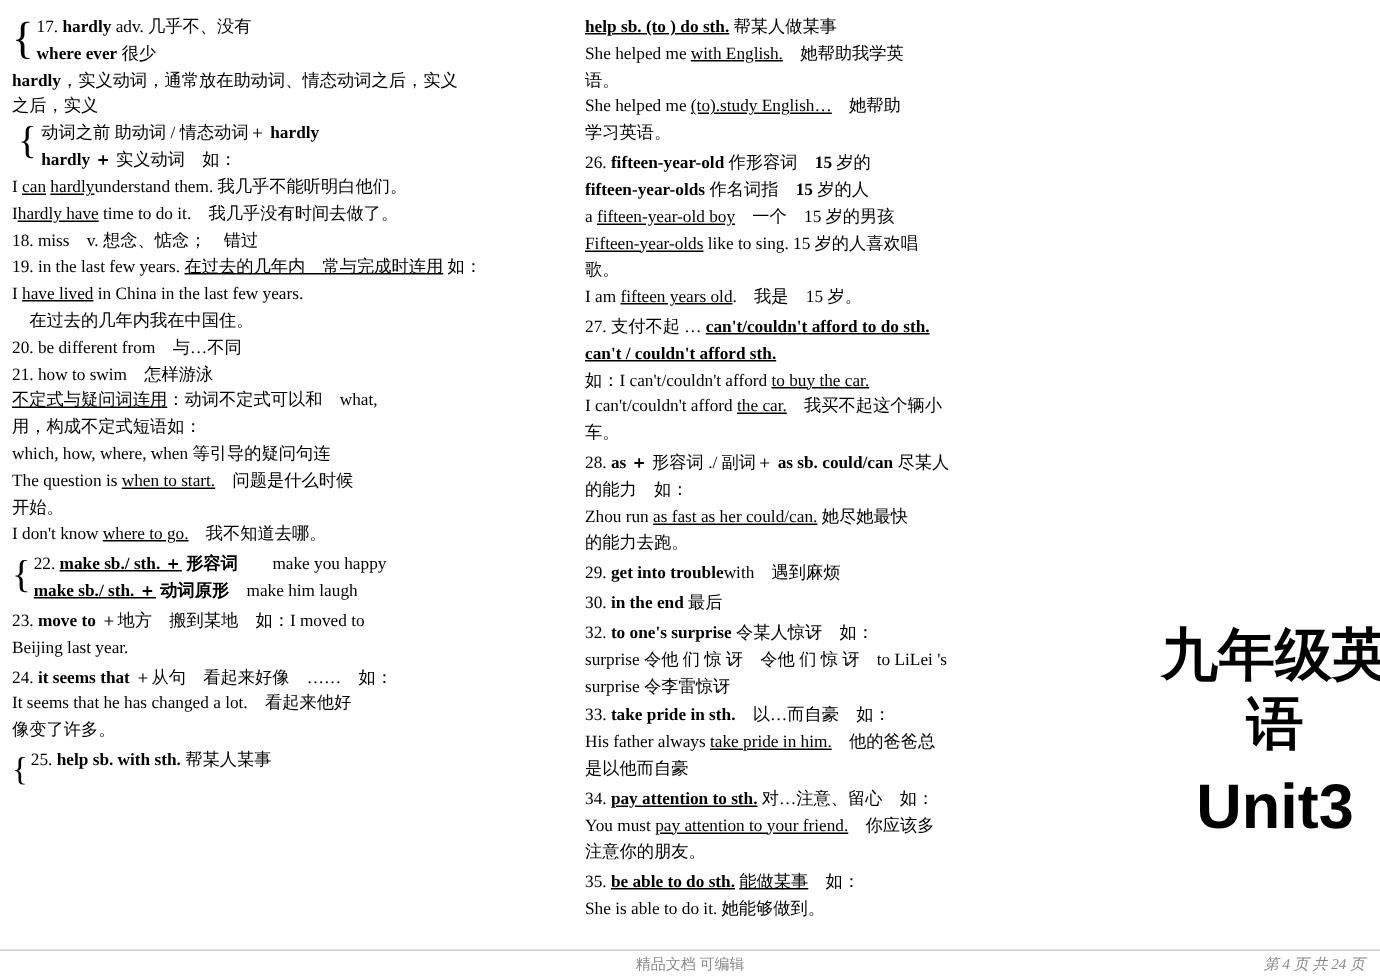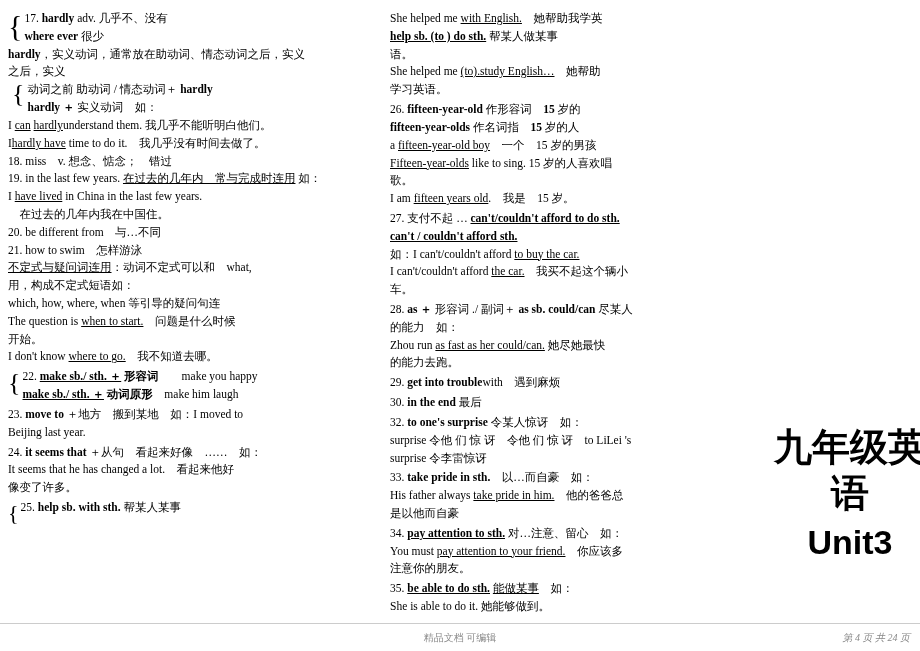--- a/index.html
+++ b/index.html
@@ -59,32 +59,32 @@
     }
     .title-zh {
       font-size: 38px;
       font-weight: bold;
       text-align: center;
       font-family: "KaiTi", "楷体", "SimHei", "黑体", serif;
       margin-bottom: 6px;
       line-height: 1.2;
     }
     .title-en {
-      font-size: 34px;
+      font-size: 42px;
       font-weight: bold;
       text-align: center;
       font-family: Arial, sans-serif;
       line-height: 1.2;
     }
     .footer-bar {
       position: absolute;
       bottom: 0;
       left: 0;
       width: 920px;
-      height: 28px;
+      height: 18px;
       display: flex;
       align-items: center;
       justify-content: center;
       font-size: 10px;
       color: #888;
       border-top: 1px solid #ccc;
       background: #fff;
     }
     .footer-left {
       position: absolute;
@@ -177,22 +177,22 @@
       </div>
     </div>
 
   </div>
 
   <div class="divider"></div>
 
   <div class="right-column">
 
     <div class="entry">
+      <p><b><u>help sb. (to ) do sth.</u></b> 帮某人做某事</p>
       <p>She helped me <u>with English.</u>　她帮助我学英</p>
-      <p><b><u>help sb. (to ) do sth.</u></b> 帮某人做某事</p>
       <p>语。</p>
       <p>She helped me <u>(to).study English…</u>　她帮助</p>
       <p>学习英语。</p>
     </div>
 
     <div class="entry">
       <p>26. <b>fifteen-year-old</b> 作形容词　<b>15</b> 岁的</p>
       <p><b>fifteen-year-olds</b> 作名词指　<b>15</b> 岁的人</p>
       <p>a <u>fifteen-year-old boy</u>　一个　15 岁的男孩</p>
       <p><u>Fifteen-year-olds</u> like to sing. 15 岁的人喜欢唱</p>

